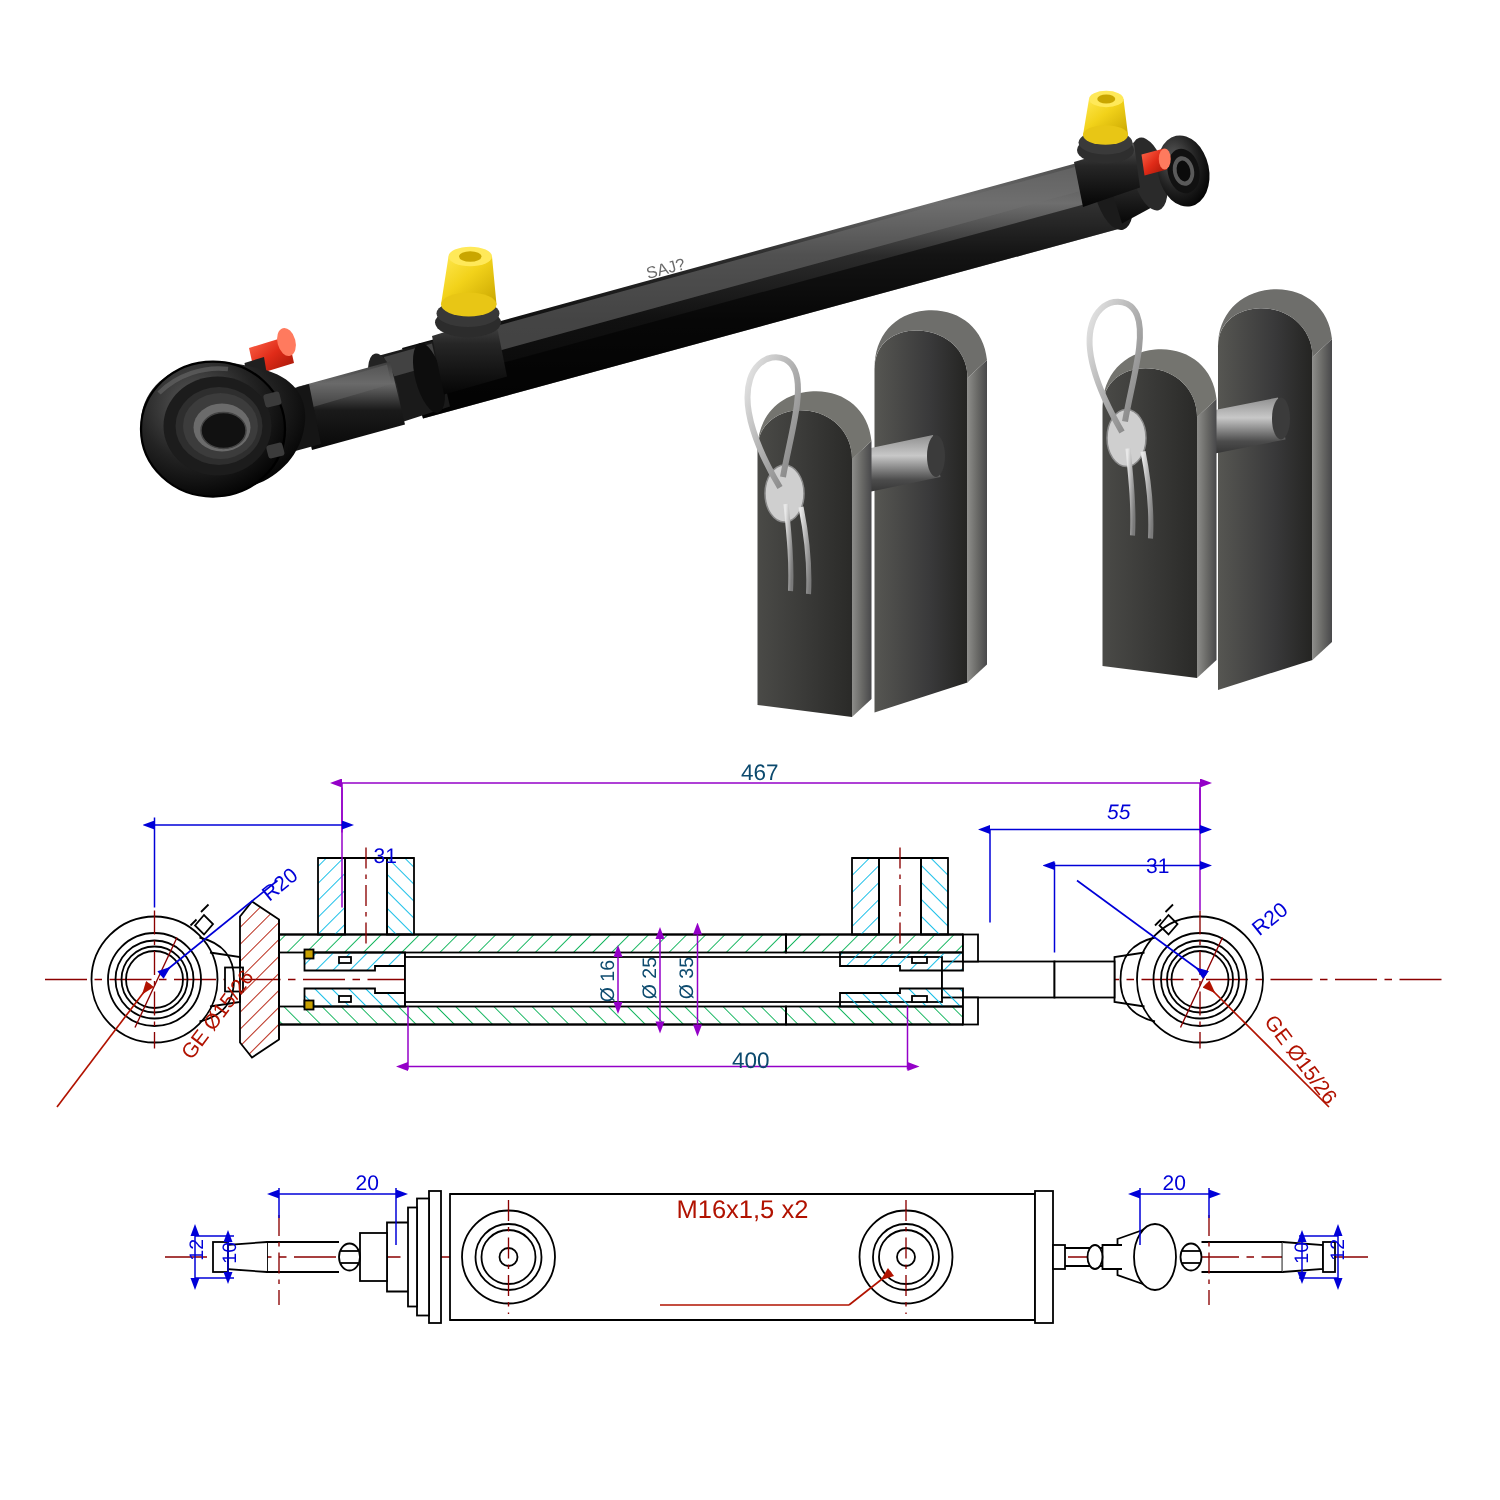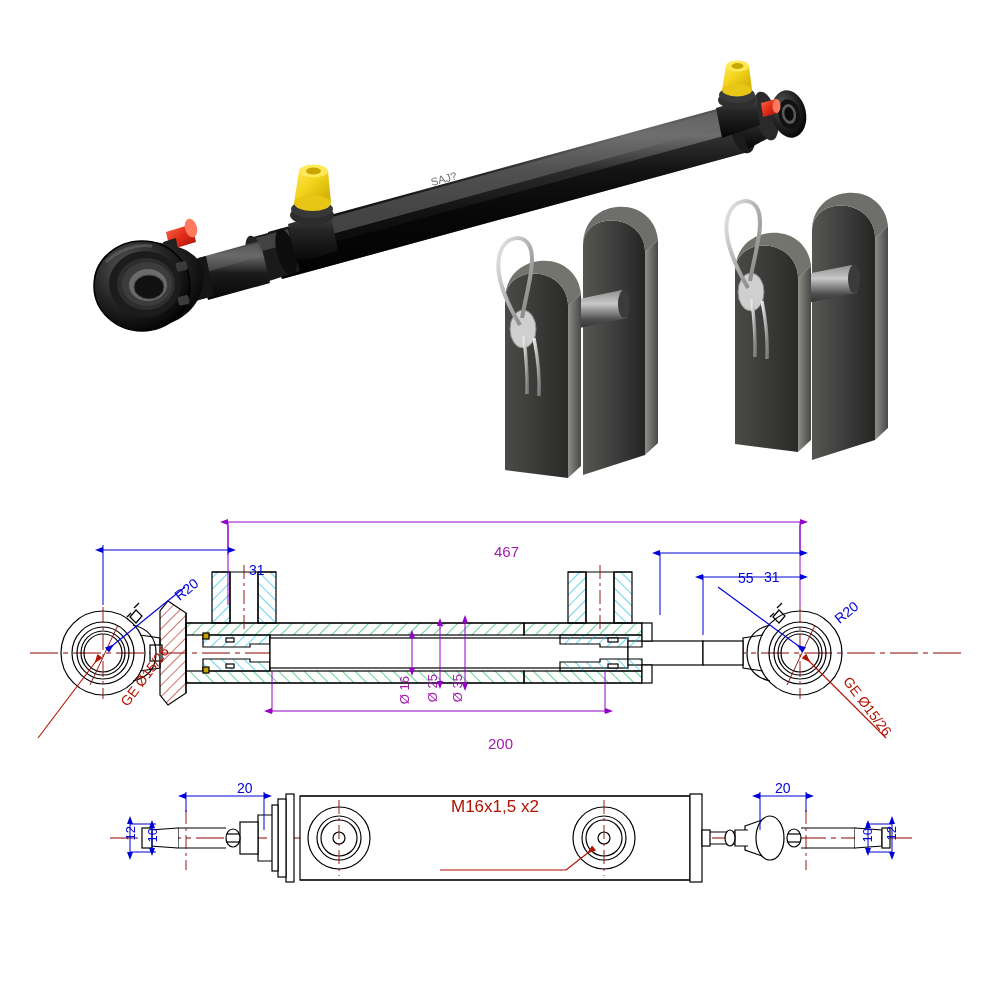--- a/index.html
+++ b/index.html
@@ -5,21 +5,21 @@
 <style>
   html,body{margin:0;padding:0;background:#ffffff;}
   body{width:1000px;height:1000px;position:relative;overflow:hidden;
        font-family:"Liberation Sans", sans-serif;}
   .page{position:absolute;inset:0;background:#fff;}
 
   
   .dimtxt{position:absolute;font-family:"Liberation Sans",sans-serif;
           white-space:nowrap;line-height:1;}
   .d-blue{color:#0000d8;}
-  .d-purple{color:#a21caf;margin-top:36px;}
+  .d-purple{color:#0c4a6e;}
   .d-red{color:#b11200;}
 
   svg{display:block;}
   .photo-svg{position:absolute;}
 </style>
 </head>
 <body>
 
 <div class="page">
 
@@ -403,34 +403,34 @@
 
     <line x1="38" y1="243" x2="100" y2="161" stroke="#b11200" stroke-width="1.1" marker-end="url(#rArr)"></line>
     <line x1="886" y1="243" x2="804" y2="161" stroke="#b11200" stroke-width="1.1" marker-end="url(#rArr)"></line>
   </g>
 </svg>
 
 <div class="dimtxt d-purple" style="left:494px;top:508px;font-size:15px;">467</div>
 
 <div class="dimtxt d-blue" style="left:249px;top:563px;font-size:14px;">31</div>
 
-<div class="dimtxt d-blue" style="left:738px;top:571px;font-size:14px;">55</div>
+<div class="dimtxt d-blue" style="left:738px;top:534px;font-size:14px;font-style:italic;">55</div>
 
 <div class="dimtxt d-blue" style="left:764px;top:570px;font-size:14px;">31</div>
 
 <div class="dimtxt d-purple" style="left:398px;top:640px;font-size:13px;
             writing-mode:vertical-rl;transform:rotate(180deg);">Ø 16</div>
 
 <div class="dimtxt d-purple" style="left:426px;top:638px;font-size:13px;
             writing-mode:vertical-rl;transform:rotate(180deg);">Ø 25</div>
 
 <div class="dimtxt d-purple" style="left:451px;top:638px;font-size:13px;
             writing-mode:vertical-rl;transform:rotate(180deg);">Ø 35</div>
 
-<div class="dimtxt d-purple" style="left:488px;top:700px;font-size:15px;">200</div>
+<div class="dimtxt d-purple" style="left:488px;top:700px;font-size:15px;">400</div>
 
 <div class="dimtxt d-blue" style="left:172px;top:592px;font-size:14px;transform:rotate(-39deg);transform-origin:left top;">R20</div>
 
 <div class="dimtxt d-red" style="left:118px;top:700px;font-size:14px;transform:rotate(-53deg);transform-origin:left top;">GE Ø15/26</div>
 
 <div class="dimtxt d-blue" style="left:832px;top:615px;font-size:14px;transform:rotate(-39deg);transform-origin:left top;">R20</div>
 
 <div class="dimtxt d-red" style="left:852px;top:674px;font-size:14px;transform:rotate(53deg);transform-origin:left top;">GE Ø15/26</div>
 
 <svg class="photo-svg" style="left:0px;top:770px;" width="1000" height="150" viewBox="0 0 1000 150">

